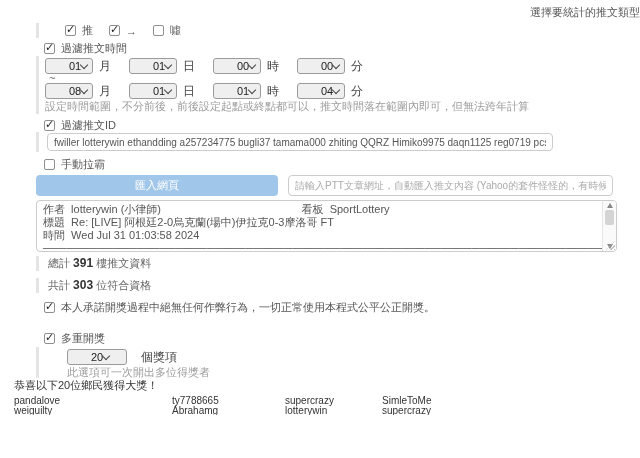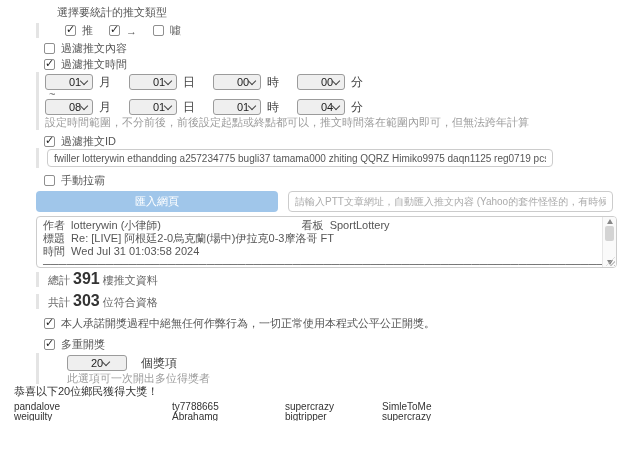--- a/index.html
+++ b/index.html
@@ -2,21 +2,21 @@
 <html style="--accent: #a0c6ea;"><head>
 <meta charset="utf-8">
 <style>
   html,body{margin:0;padding:0;background:#fff;}
   .page{
     width:640px;height:458px;overflow:hidden;position:relative;
     font-family:"Liberation Sans","DejaVu Sans",sans-serif;
     font-size:11px;color:#555;background:#fff;
     padding:5px 0 0 14px;box-sizing:border-box;
   }
-  .section-label{margin-left:43px;margin-bottom:3px;color:#555;}
+  .section-label{margin-left:43px;margin-bottom:3px;color:#555;text-align:right;}
   .grp{margin-left:22px;border-left:3px solid #e4e4e4;}
   .cbrow{display:flex;align-items:center;margin-left:30px;height:13px;}
   .cb{display:inline-block;width:11px;height:11px;border:1px solid #8f8f8f;border-radius:2px;
       background:#fff;position:relative;flex:none;margin-right:6px;box-sizing:border-box;}
   .cb.checked::after{content:"✓";position:absolute;left:0;top:-3px;font-size:11px;color:#222;font-weight:bold;}
   .push-grp{height:15px;display:flex;align-items:center;padding-left:26px;margin-bottom:4px;}
   .push-grp .cbrow{margin-left:0;margin-right:16px;}
   .cbrow .lbl{color:#555;}
   .mt3{margin-top:3px}.mt4{margin-top:4px}
 
@@ -53,24 +53,24 @@
   .sbar{position:absolute;right:1px;top:1px;bottom:1px;width:13px;background:#fafafa;
     border-left:1px solid #e6e6e6;border-radius:0 3px 3px 0;display:flex;flex-direction:column;align-items:center;}
   .sb-up{margin-top:2px;width:0;height:0;border-left:3.5px solid transparent;border-right:3.5px solid transparent;border-bottom:5px solid #888;}
   .sb-dn{margin-top:auto;margin-bottom:2px;width:0;height:0;border-left:3.5px solid transparent;border-right:3.5px solid transparent;border-top:5px solid #888;}
   .sb-thumb{margin-top:2px;width:9px;height:15px;background:#d4d4d4;border-radius:2px;}
   .grip{position:absolute;right:2px;bottom:2px;width:9px;height:9px;
     background:repeating-linear-gradient(135deg,#c4c4c4 0 1px,transparent 1px 3px);
     clip-path:polygon(100% 0,100% 100%,0 100%);}
 
   .stat{margin-left:22px;border-left:3px solid #e4e4e4;padding:1px 0 1px 9px;color:#666;height:13px;line-height:12px;}
-  .stat b{color:#333;font-size:16px;}
+  .stat b{color:#333;font-size:12px;}
   .stat1{margin-top:4px}.stat2{margin-top:7px}
 
-  .promise{margin-top:8px}.multi{margin-top:8px}
+  .promise{margin-top:8px}.multi{margin-top:18px}
   .count-grp{margin-top:2px;padding:2px 0 0 28px;}
   .count-row{display:flex;align-items:center;height:16px;}
   .count-sel{width:60px;}
   .count-unit{margin-left:14px;color:#444;font-size:12px;}
   .draw-btn{margin-left:22px;margin-top:6px;width:74px;height:20px;}
 
   .congrats{color:#333;}
   .winners{margin-top:3px;color:#333;font-size:10px;}
   .wrow{display:flex;line-height:9.6px;height:9.6px;}
   .wcell{overflow:hidden;white-space:nowrap;}
@@ -91,24 +91,20 @@
     <span class="cbrow">
       <span class="cb checked"></span>
       <span class="lbl">→</span>
     </span>
     <span class="cbrow">
       <span class="cb"></span>
       <span class="lbl">噓</span>
     </span>
   </div>
 
-  <div class="cbrow mt4">
-    <span class="cb"></span>
-    <span class="lbl">過濾推文內容</span>
-  </div>
 
   <div class="cbrow mt3">
     <span class="cb checked"></span>
     <span class="lbl">過濾推文時間</span>
   </div>
 
   <div class="grp time-grp">
     <div class="time-row">
       <span class="fsel">
           <span>01</span>
@@ -219,19 +215,19 @@
   <div class="winners">
     <div class="wrow">
       <span class="wcell wc0">pandalove</span>
       <span class="wcell wc1">ty7788665</span>
       <span class="wcell wc2">supercrazy</span>
       <span class="wcell wc3">SimleToMe</span>
     </div>
     <div class="wrow">
       <span class="wcell wc0">weiguilty</span>
       <span class="wcell wc1">Abrahamg</span>
-      <span class="wcell wc2">bigtripper</span>
+      <span class="wcell wc2">lotterywin</span>
       <span class="wcell wc3">supercrazy</span>
     </div>
 
   </div>
 
 </div>
 
 </body></html>

